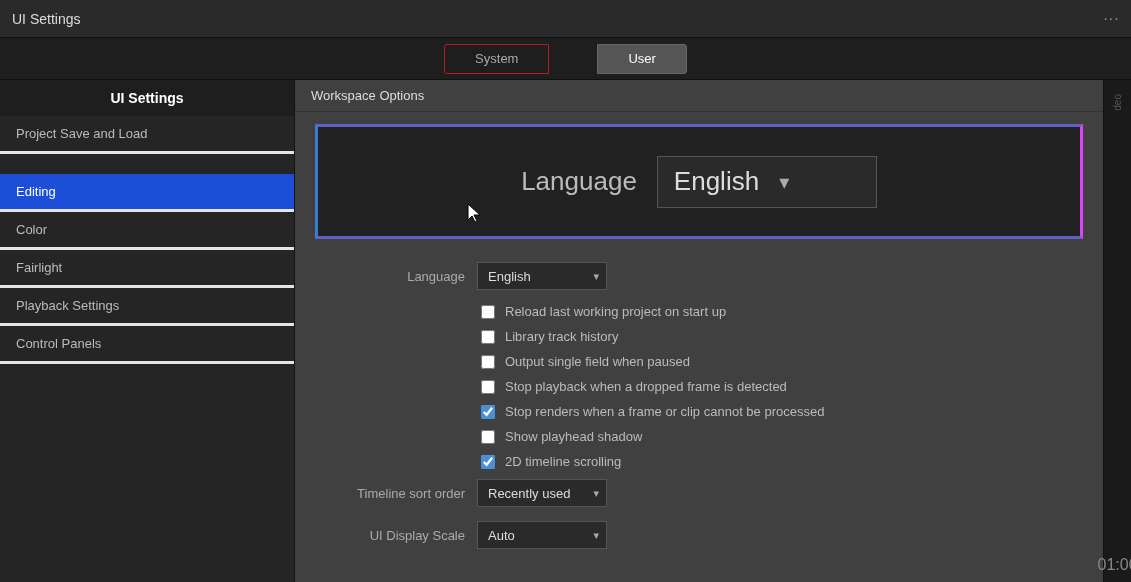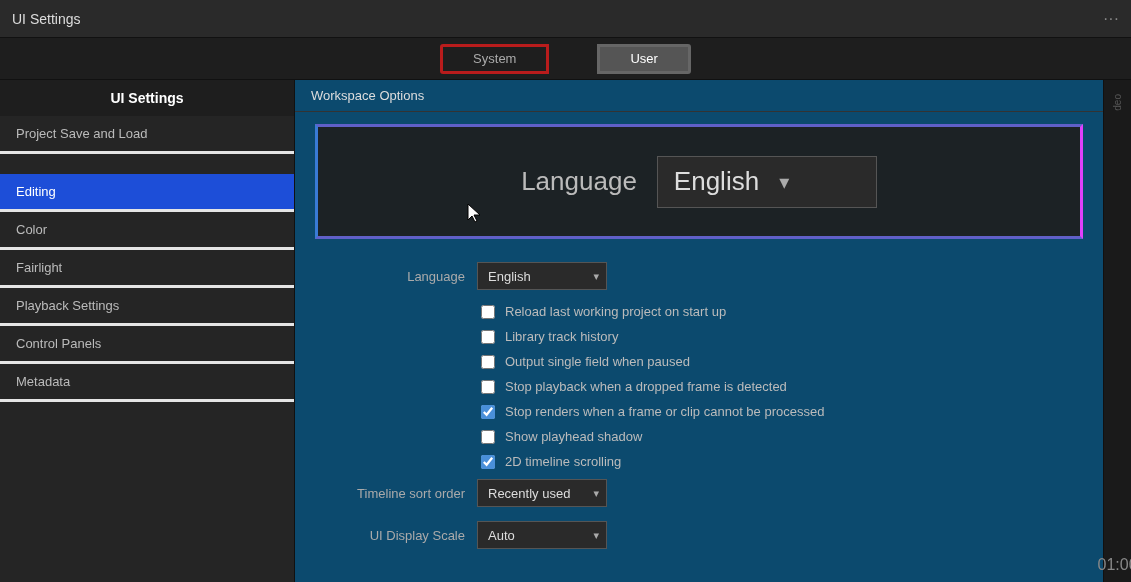--- a/index.html
+++ b/index.html
@@ -40,21 +40,21 @@
       height: 42px;
       display: flex;
       align-items: center;
       justify-content: center;
       gap: 0;
       border-bottom: 1px solid #111;
     }
     .tab-btn {
       height: 30px;
       padding: 0 30px;
-      border: 3px solid #b91c1c;
+      border: 1px solid #b91c1c;
       background: transparent;
       color: #aaa;
       cursor: pointer;
       font-size: 13px;
     }
     .tab-btn.active {
       background: #555;
       color: #fff;
       border-color: #666;
     }
@@ -96,21 +96,21 @@
       color: #fff;
       font-size: 14px;
       font-weight: bold;
       padding: 10px 16px;
       text-align: center;
     }
 
     
     .content-area {
       flex: 1;
-      background: #0c4a6e;
+      background: #404040;
       overflow-y: auto;
     }
     .content-tab-bar {
       padding: 8px 16px;
       border-bottom: 1px solid #333;
       display: flex;
       align-items: center;
     }
     .content-tab {
       font-size: 13px;
@@ -270,21 +270,20 @@
 <div class="main-layout">
 
   <div class="sidebar">
     <div class="sidebar-header">UI Settings</div>
     <div class="sidebar-item">Project Save and Load</div>
     <div class="sidebar-item active">Editing</div>
     <div class="sidebar-item">Color</div>
     <div class="sidebar-item">Fairlight</div>
     <div class="sidebar-item">Playback Settings</div>
     <div class="sidebar-item">Control Panels</div>
-    <div class="sidebar-item">Metadata</div>
   </div>
 
   <div class="content-area">
     <div class="content-tab-bar">
       <span class="content-tab">Workspace Options</span>
     </div>
 
     <div class="settings-body">
 
       <div class="highlight-box" style="border-width: 3px; border-style: solid; border-color: rgb(96, 96, 200) rgb(224, 64, 251) rgb(96, 96, 200) rgb(58, 123, 213); border-image: initial; outline: none; box-shadow: transparent 0px 0px 0px 3px inset; background: rgba(30, 30, 30, 0.92); position: absolute;">

